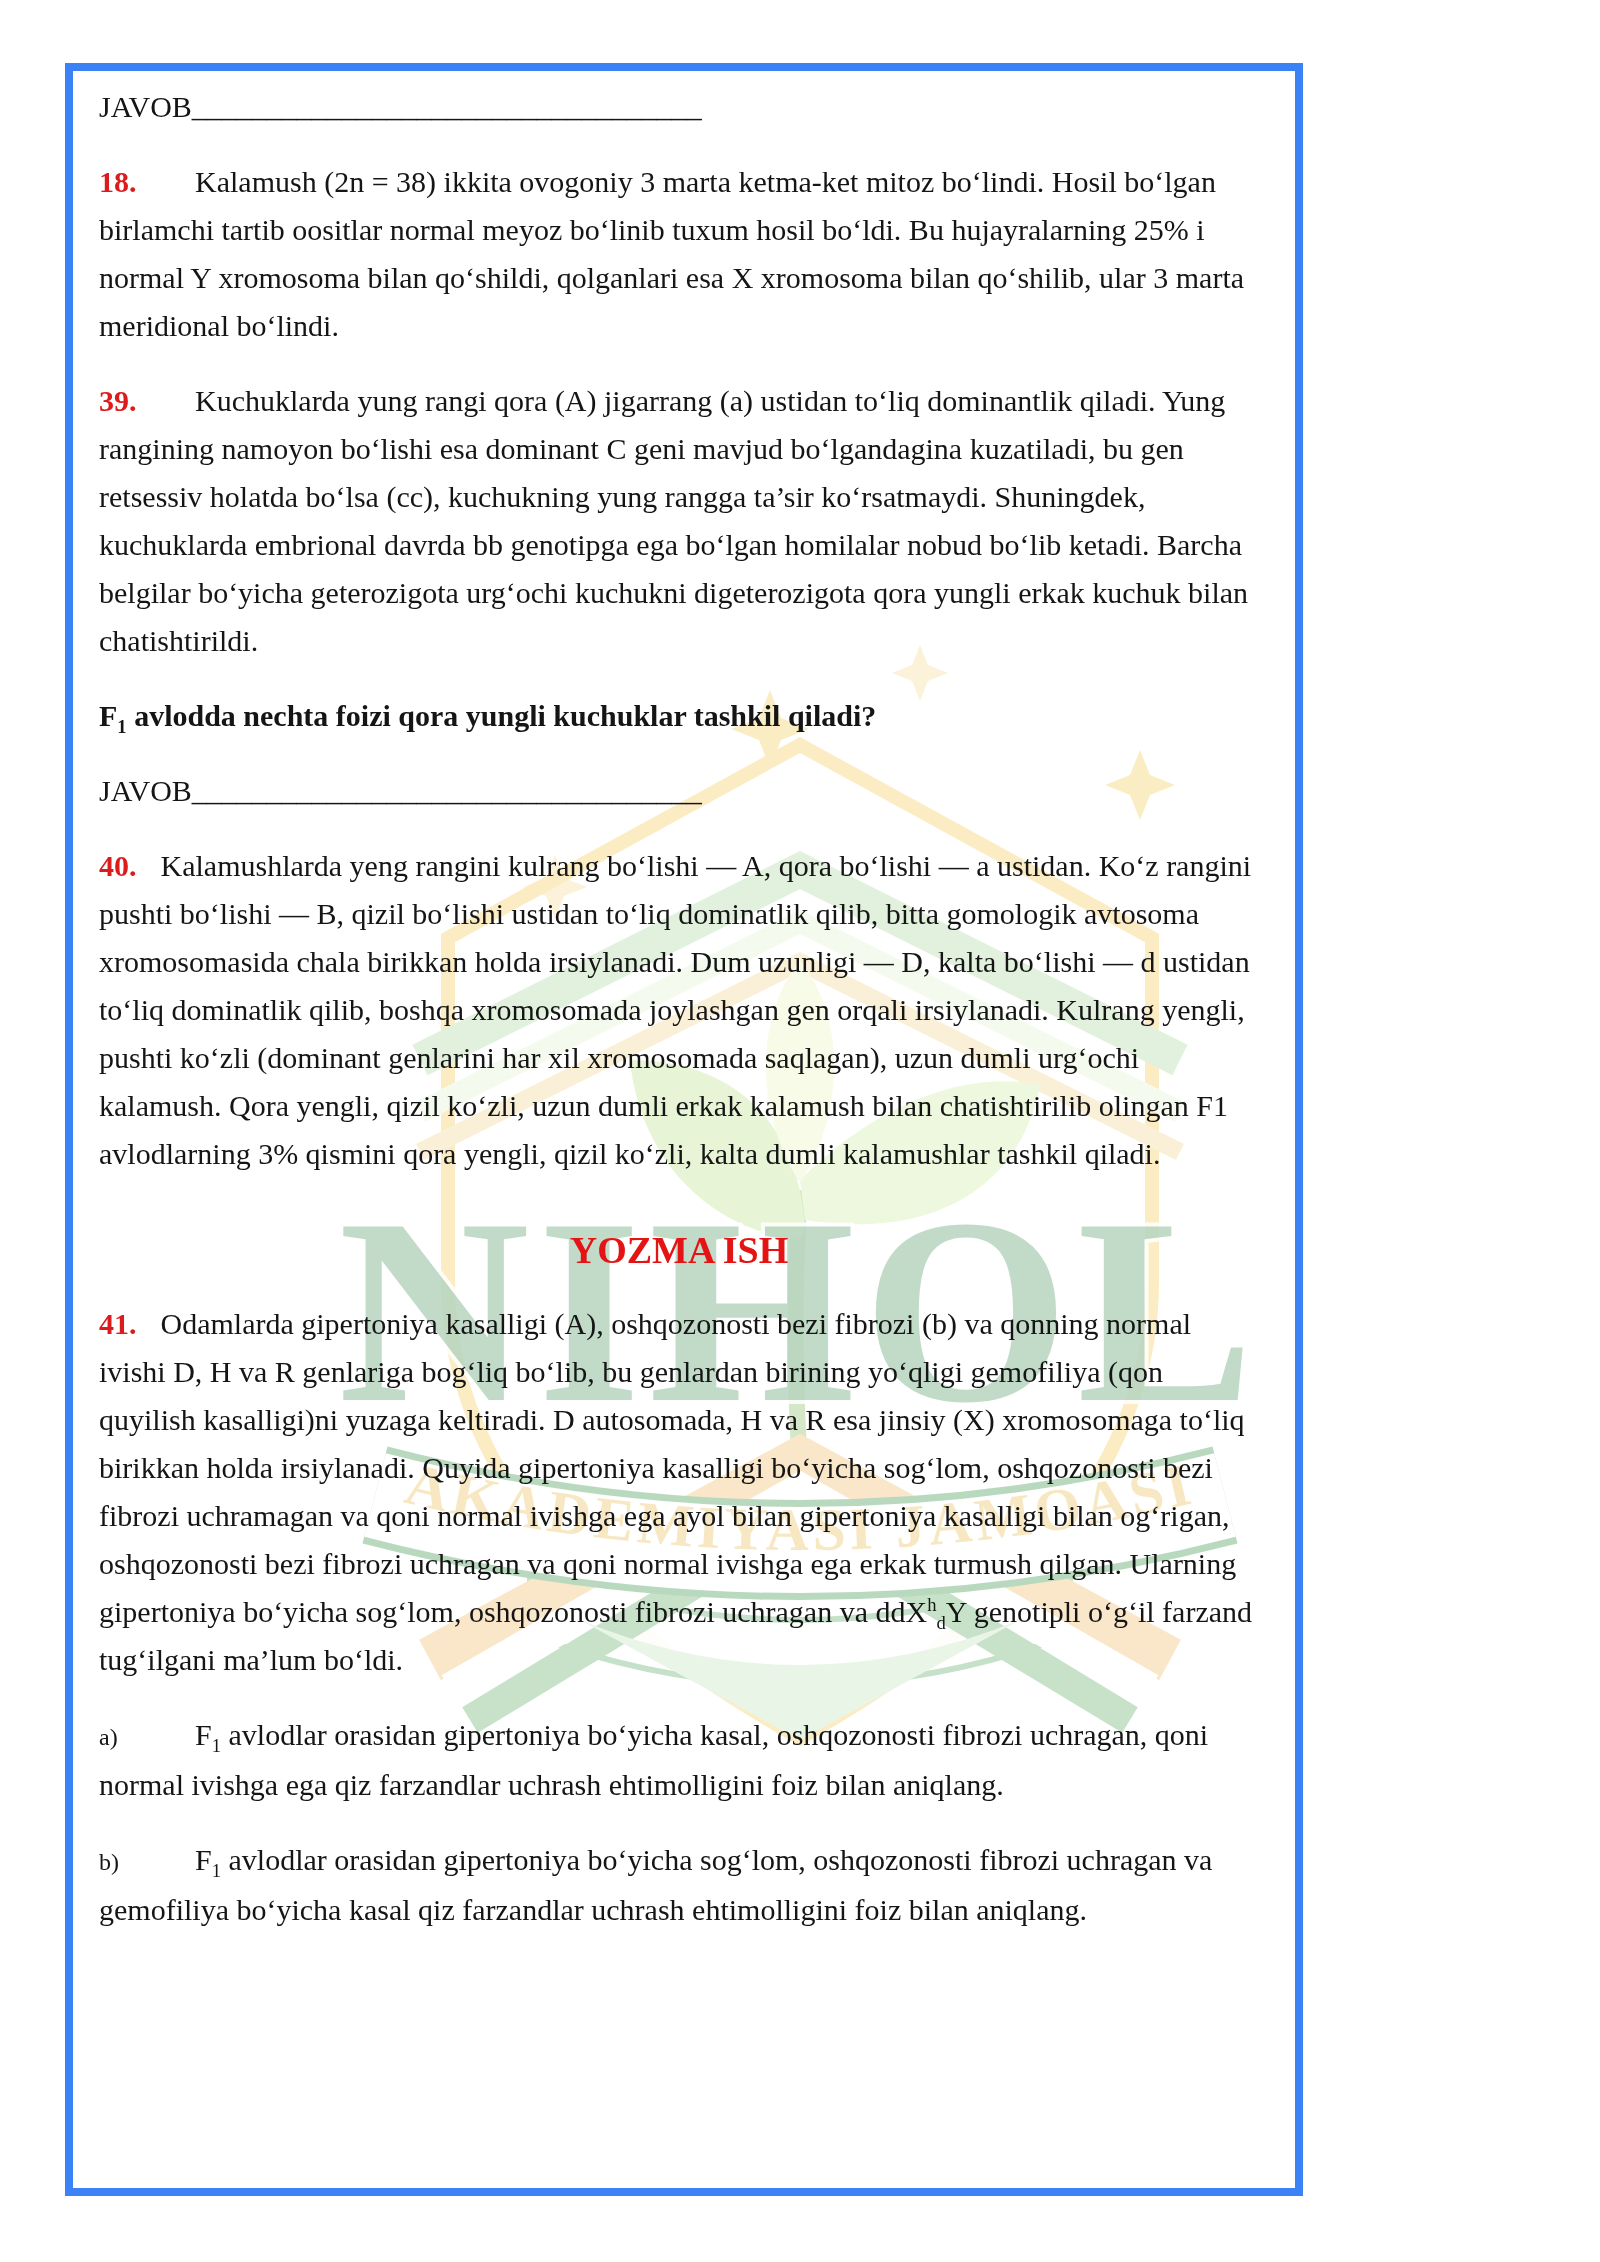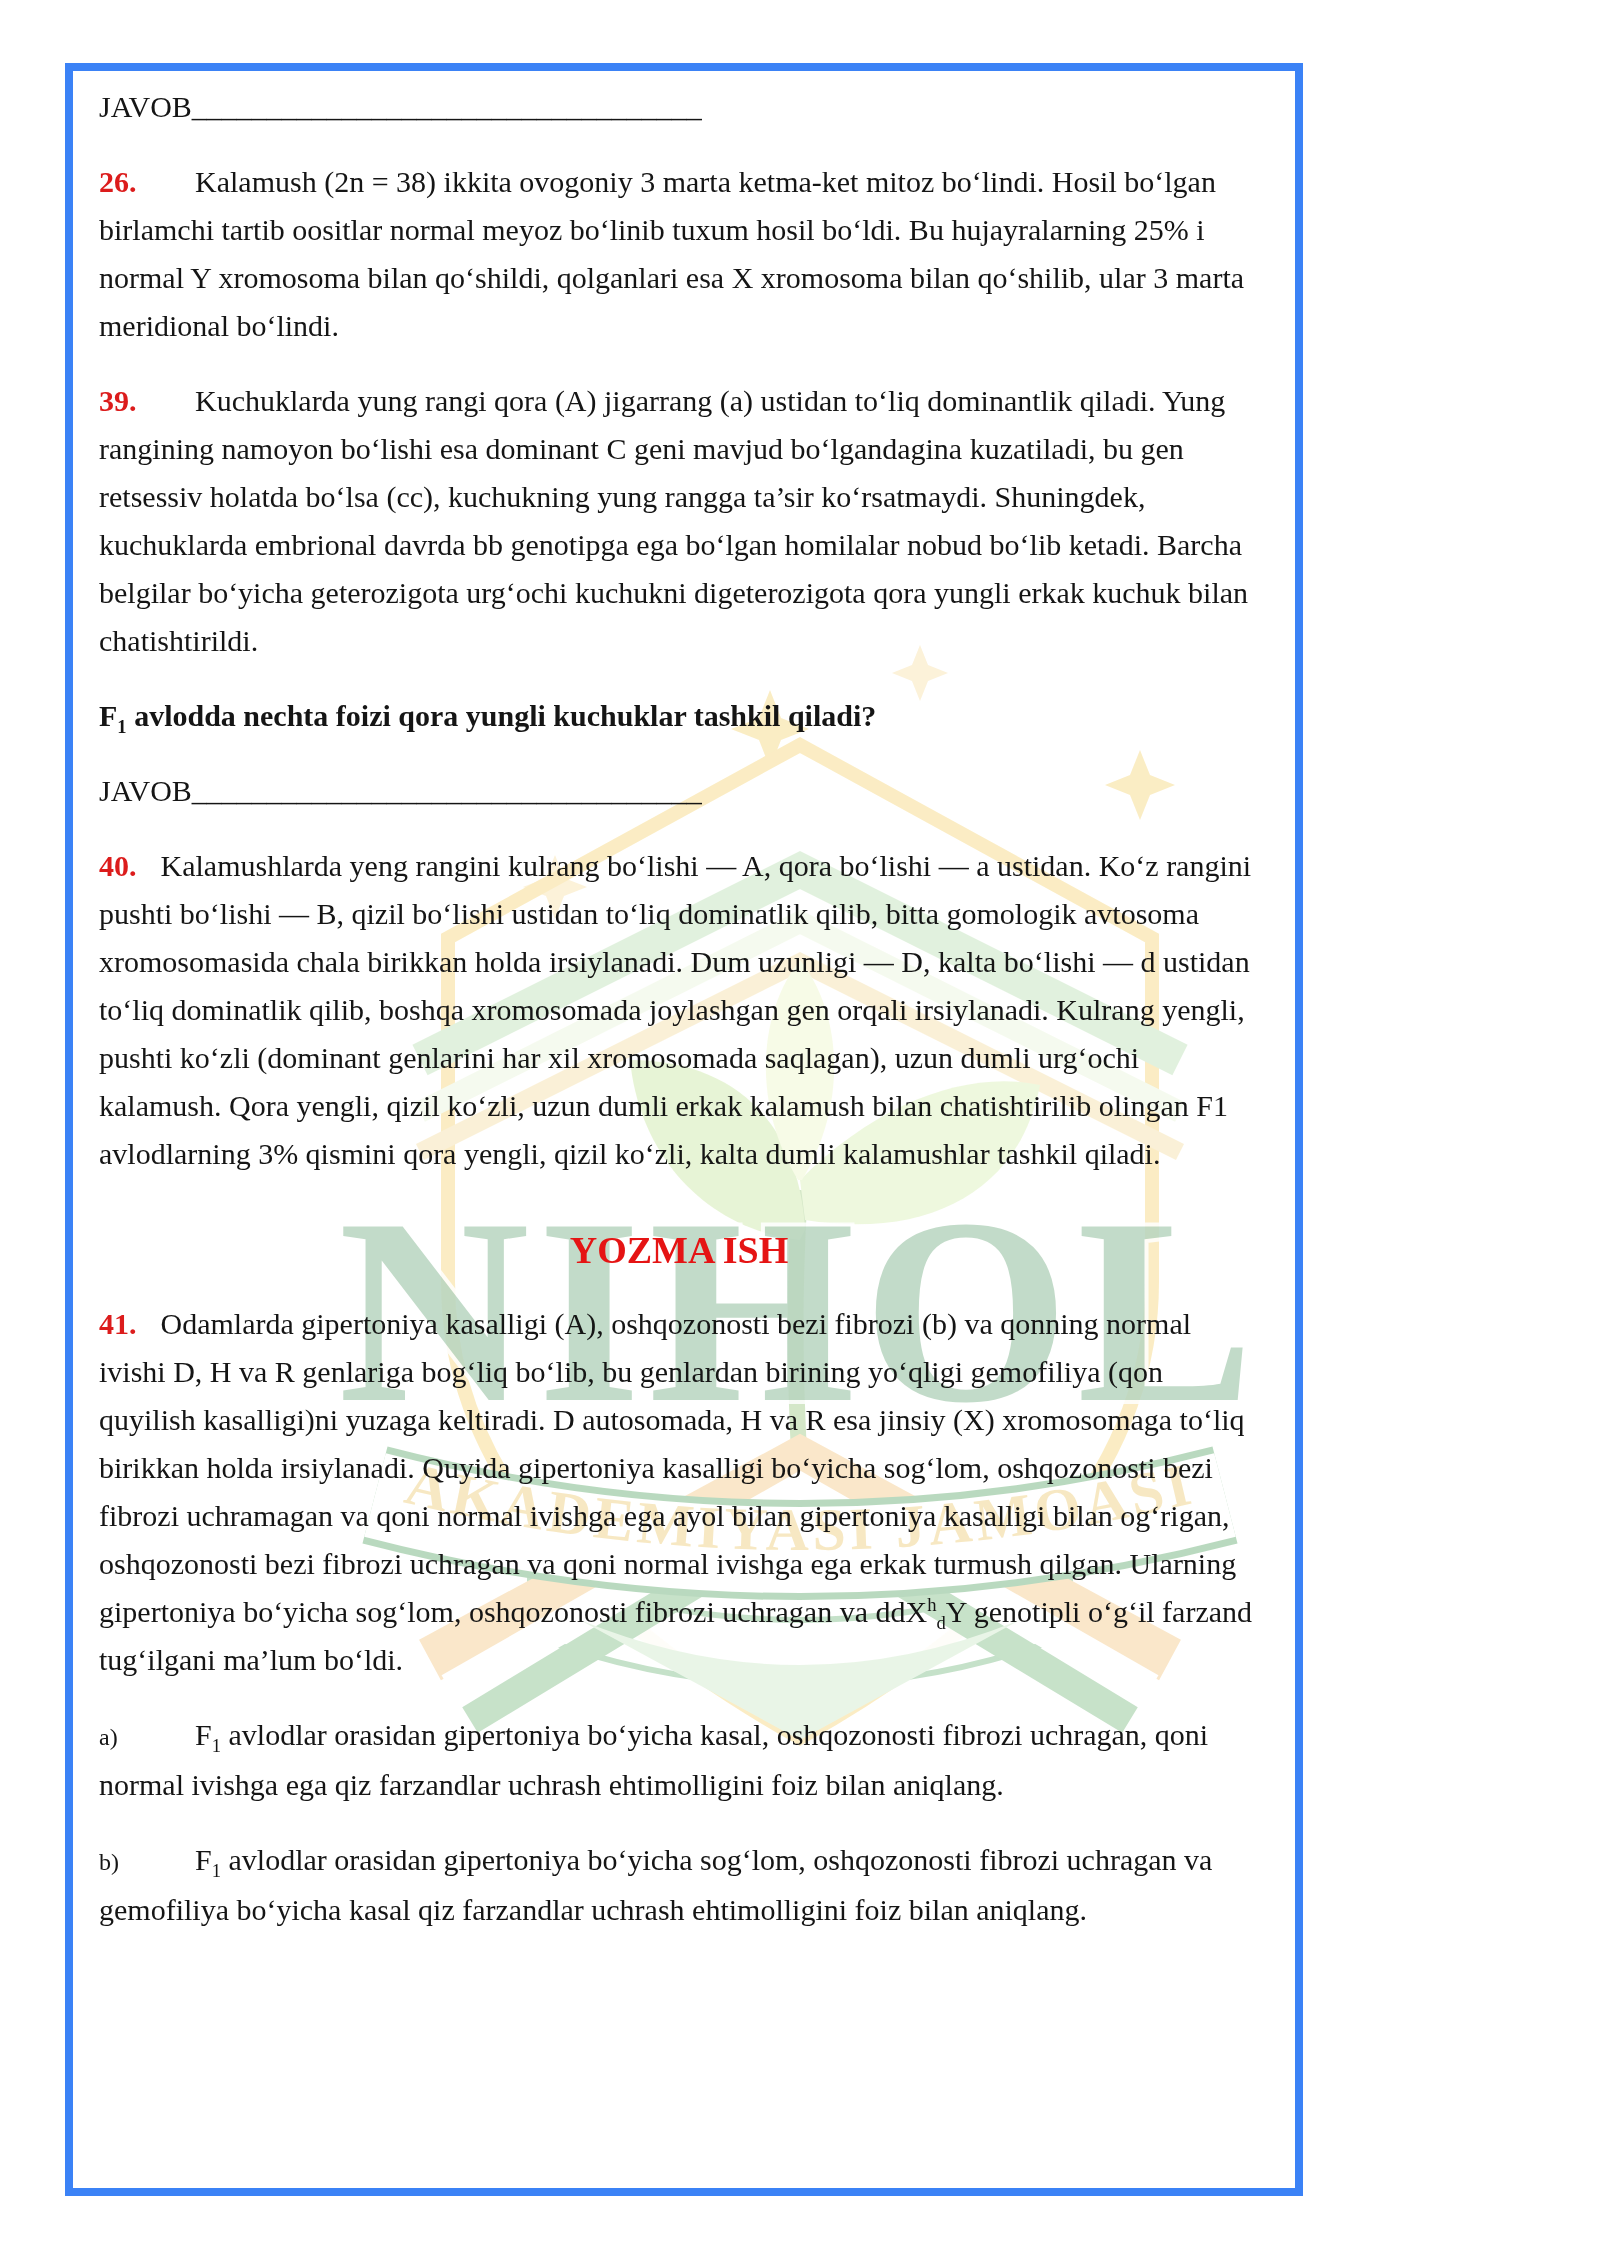--- a/index.html
+++ b/index.html
@@ -71,21 +71,21 @@
     <text class="wm-text" font-size="60" font-weight="bold" fill="#e9bc4b" letter-spacing="4">
       <textPath href="#ribbonPath" startOffset="50%" text-anchor="middle">AKADEMIYASI JAMOASI</textPath>
     </text>
   </g>
 </svg>
 
 <div class="frame">
 
   <p><span>JAVOB</span><span class="blank">__________________________________</span></p>
 
-  <p><span class="qnum">26.</span><span>Kalamush (2n = 38) ikkita ovogoniy 3 marta ketma-ket mitoz boʻlindi. Hosil boʻlgan birlamchi tartib oositlar normal meyoz boʻlinib tuxum hosil boʻldi. Bu hujayralarning 25% i normal Y xromosoma bilan qoʻshildi, qolganlari esa X xromosoma bilan qoʻshilib, ular 3 marta meridional boʻlindi.</span></p>
+  <p><span class="qnum">18.</span><span>Kalamush (2n = 38) ikkita ovogoniy 3 marta ketma-ket mitoz boʻlindi. Hosil boʻlgan birlamchi tartib oositlar normal meyoz boʻlinib tuxum hosil boʻldi. Bu hujayralarning 25% i normal Y xromosoma bilan qoʻshildi, qolganlari esa X xromosoma bilan qoʻshilib, ular 3 marta meridional boʻlindi.</span></p>
 
 
 
   <p><span class="qnum">39.</span><span>Kuchuklarda yung rangi qora (A) jigarrang (a) ustidan toʻliq dominantlik qiladi. Yung rangining namoyon boʻlishi esa dominant C geni mavjud boʻlgandagina kuzatiladi, bu gen retsessiv holatda boʻlsa (cc), kuchukning yung rangga ta’sir koʻrsatmaydi. Shuningdek, kuchuklarda embrional davrda bb genotipga ega boʻlgan homilalar nobud boʻlib ketadi. Barcha belgilar boʻyicha geterozigota urgʻochi kuchukni digeterozigota qora yungli erkak kuchuk bilan chatishtirildi.</span></p>
 
   <p class="bold"><span><span>F</span><sub>1</sub></span><span> avlodda nechta foizi qora yungli kuchuklar tashkil qiladi?</span></p>
 
   <p><span>JAVOB</span><span class="blank">__________________________________</span></p>
 
   <p><span class="qnum inline">40.</span><span>Kalamushlarda yeng rangini kulrang boʻlishi — A, qora boʻlishi — a ustidan. Koʻz rangini pushti boʻlishi — B, qizil boʻlishi ustidan toʻliq dominatlik qilib, bitta gomologik avtosoma xromosomasida chala birikkan holda irsiylanadi. Dum uzunligi — D, kalta boʻlishi — d ustidan toʻliq dominatlik qilib, boshqa xromosomada joylashgan gen orqali irsiylanadi. Kulrang yengli, pushti koʻzli (dominant genlarini har xil xromosomada saqlagan), uzun dumli urgʻochi kalamush. Qora yengli, qizil koʻzli, uzun dumli erkak kalamush bilan chatishtirilib olingan F1 avlodlarning 3% qismini qora yengli, qizil koʻzli, kalta dumli kalamushlar tashkil qiladi.</span></p>

